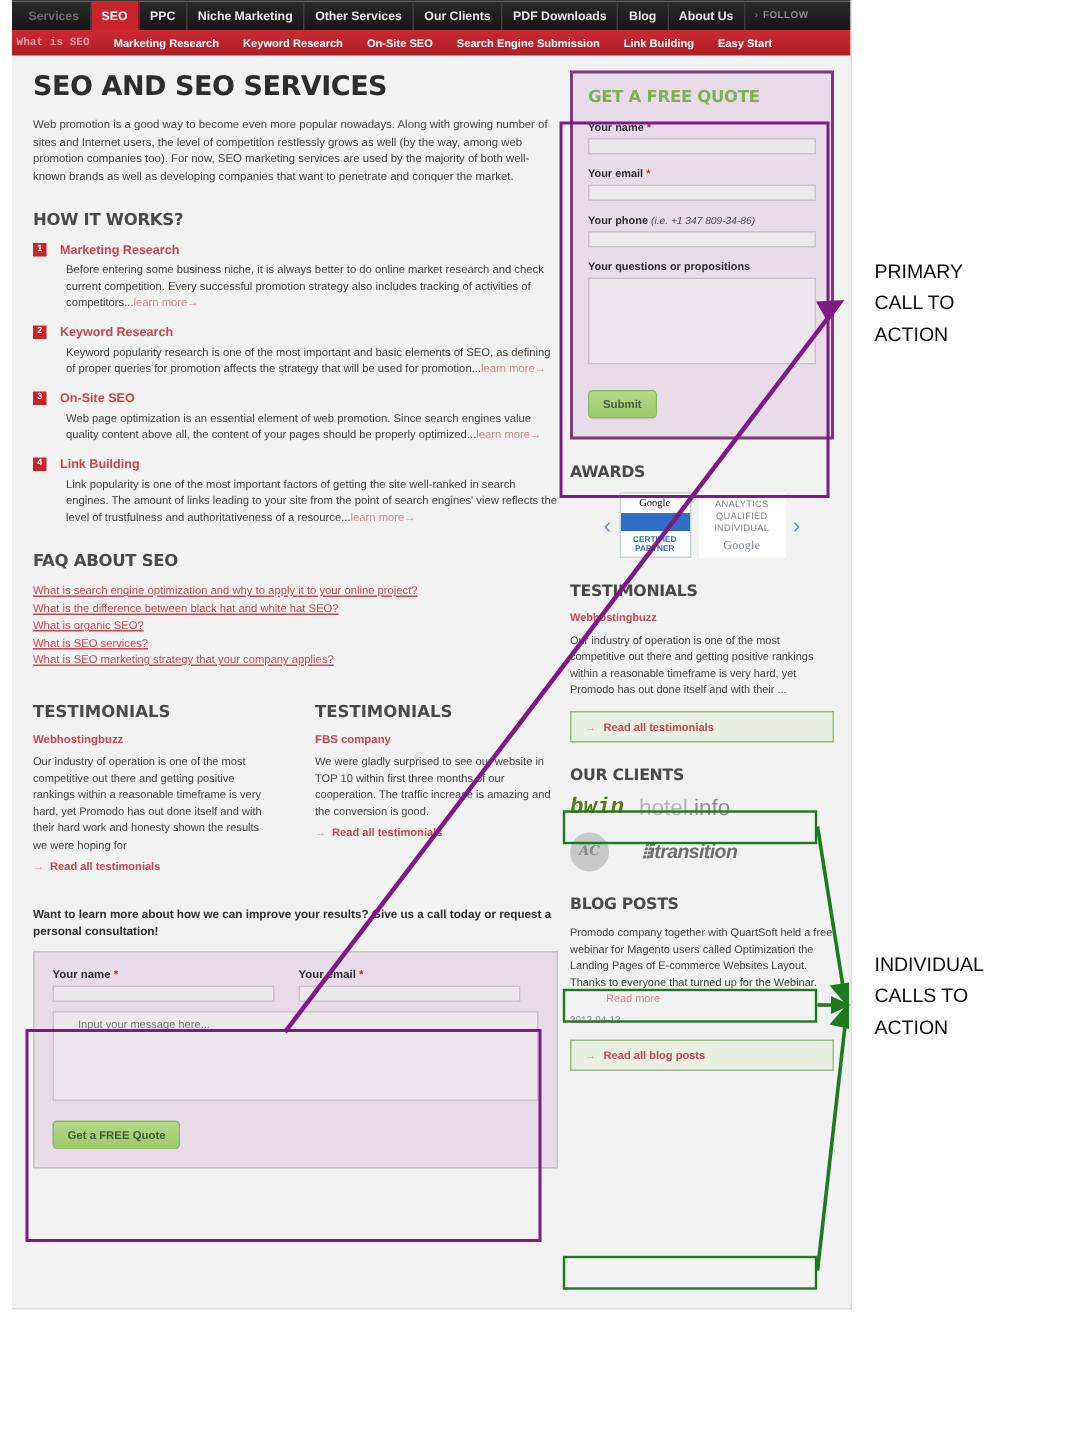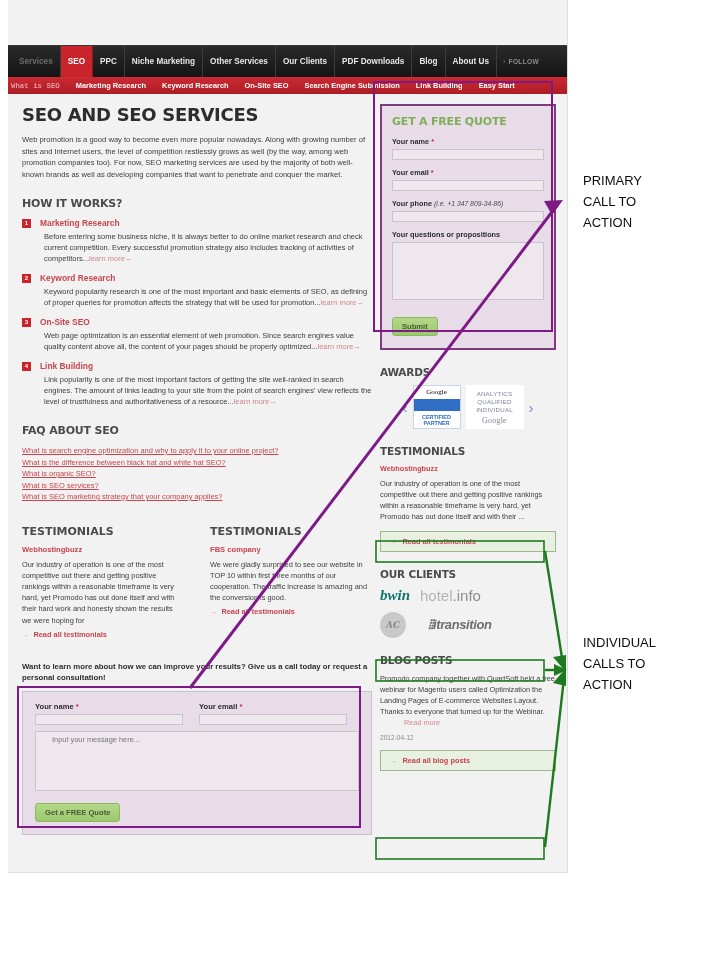--- a/index.html
+++ b/index.html
@@ -56,26 +56,25 @@
   }
   .searchbox .mag {
     position: absolute; right: 7px; top: 3px;
     width: 11px; height: 11px;
   }
   .flags { position: absolute; left: 455px; top: 8px; display: flex; gap: 3px; }
   .flag { width: 13px; height: 13px; border-radius: 50%; border: 1px solid #000; }
 
   
   .nav {
-    height: 32px;
+    height: 20px;
     background: #1f1e1e;
     background: linear-gradient(#2b2a2a, #161515);
     display: flex; align-items: stretch;
     border-top: 1px solid #3a3939;
-    margin-top: 45px;
   }
   .nav-item {
     display: flex; align-items: center;
     padding: 0 7px;
     font-size: 8.2px; font-weight: bold;
     color: #e6e6e6;
     border-right: 1px solid #3d3c3c;
     white-space: nowrap;
   }
   .nav-item.dim { color: #6d6c6c; padding-left: 11px; }
@@ -234,21 +233,21 @@
   .greenbar {
     margin-top: 9px;
     background: #e8f0e2;
     border: 1px solid #9cb98a;
     padding: 5px 9px;
     font-size: 7.4px; font-weight: bold; color: #c9454b;
   }
   .greenbar .ar { color: #cf9a9e; margin-right: 5px; }
 
   .clients-row { display: flex; align-items: center; gap: 10px; margin-top: 2px; }
-  .cl-bwin { font-size: 15px; font-weight: bold; font-style: italic; color: #0f766e; font-family: Liberation Serif, serif; }
+  .cl-bwin { font-size: 15px; font-weight: bold; font-style: italic; color: #4d7c0f; font-family: Liberation Mono, monospace; }
   .cl-hotel { font-size: 15px; color: #b4b4b4; font-family: "Liberation Sans", sans-serif; }
   .cl-hotel b { color: #8c8c8c; font-weight: normal; }
   .cl-circle {
     width: 26px; height: 26px; border-radius: 50%;
     background: #c9c9c9; color: #8a8a8a;
     font-size: 9px; font-weight: bold; font-style: italic;
     display: flex; align-items: center; justify-content: center;
     font-family: "DejaVu Serif", serif;
   }
   .cl-itrans { font-size: 13px; font-style: italic; font-weight: bold; color: #6e6e6e; letter-spacing: -.4px; }

